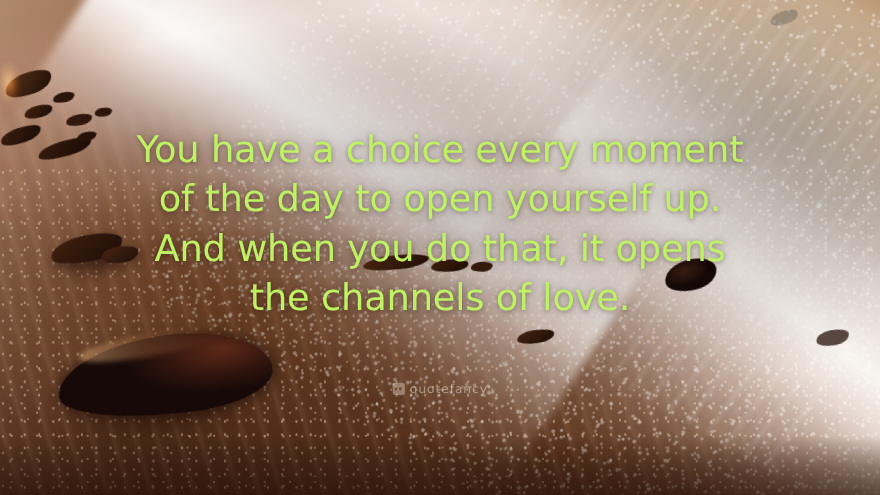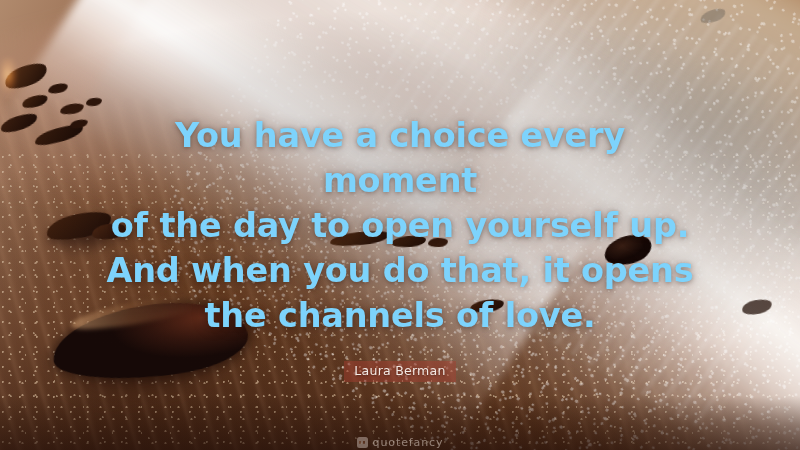--- a/index.html
+++ b/index.html
@@ -295,23 +295,23 @@
   .content{
     position:absolute; inset:0; z-index:5;
     display:flex; flex-direction:column;
     align-items:center; justify-content:flex-start;
   }
 
   .quote{
     width:592px;
     margin-top:113px;
     text-align:center;
-    color:#7dd3fc;
+    color:#bef264;
     font-family:"DejaVu Sans", sans-serif;
-    font-weight:700;
+    font-weight:400;
     font-size:33.5px;
     line-height:45px;
     letter-spacing:-.2px;
     text-shadow:0 1px 5px rgba(42,18,10,.42), 0 0 16px rgba(40,18,10,.24);
     white-space:pre-line;
   }
 
   .author-wrap{
     margin-top:23px;
     display:flex; justify-content:center;
@@ -408,23 +408,20 @@
     <div class="text-scrim"></div>
   </div>
 
   <div class="content">
 
     <div class="quote">You have a choice every moment
 of the day to open yourself up.
 And when you do that, it opens
 the channels of love.</div>
 
-    <div class="author-wrap">
-      <span class="author">Laura Berman</span>
-    </div>
 
     <div class="watermark">
       <span class="wm-icon">
         <i></i>
           <i></i>
       </span>
       <span class="wm-text">quotefancy</span>
     </div>
 
   </div>

